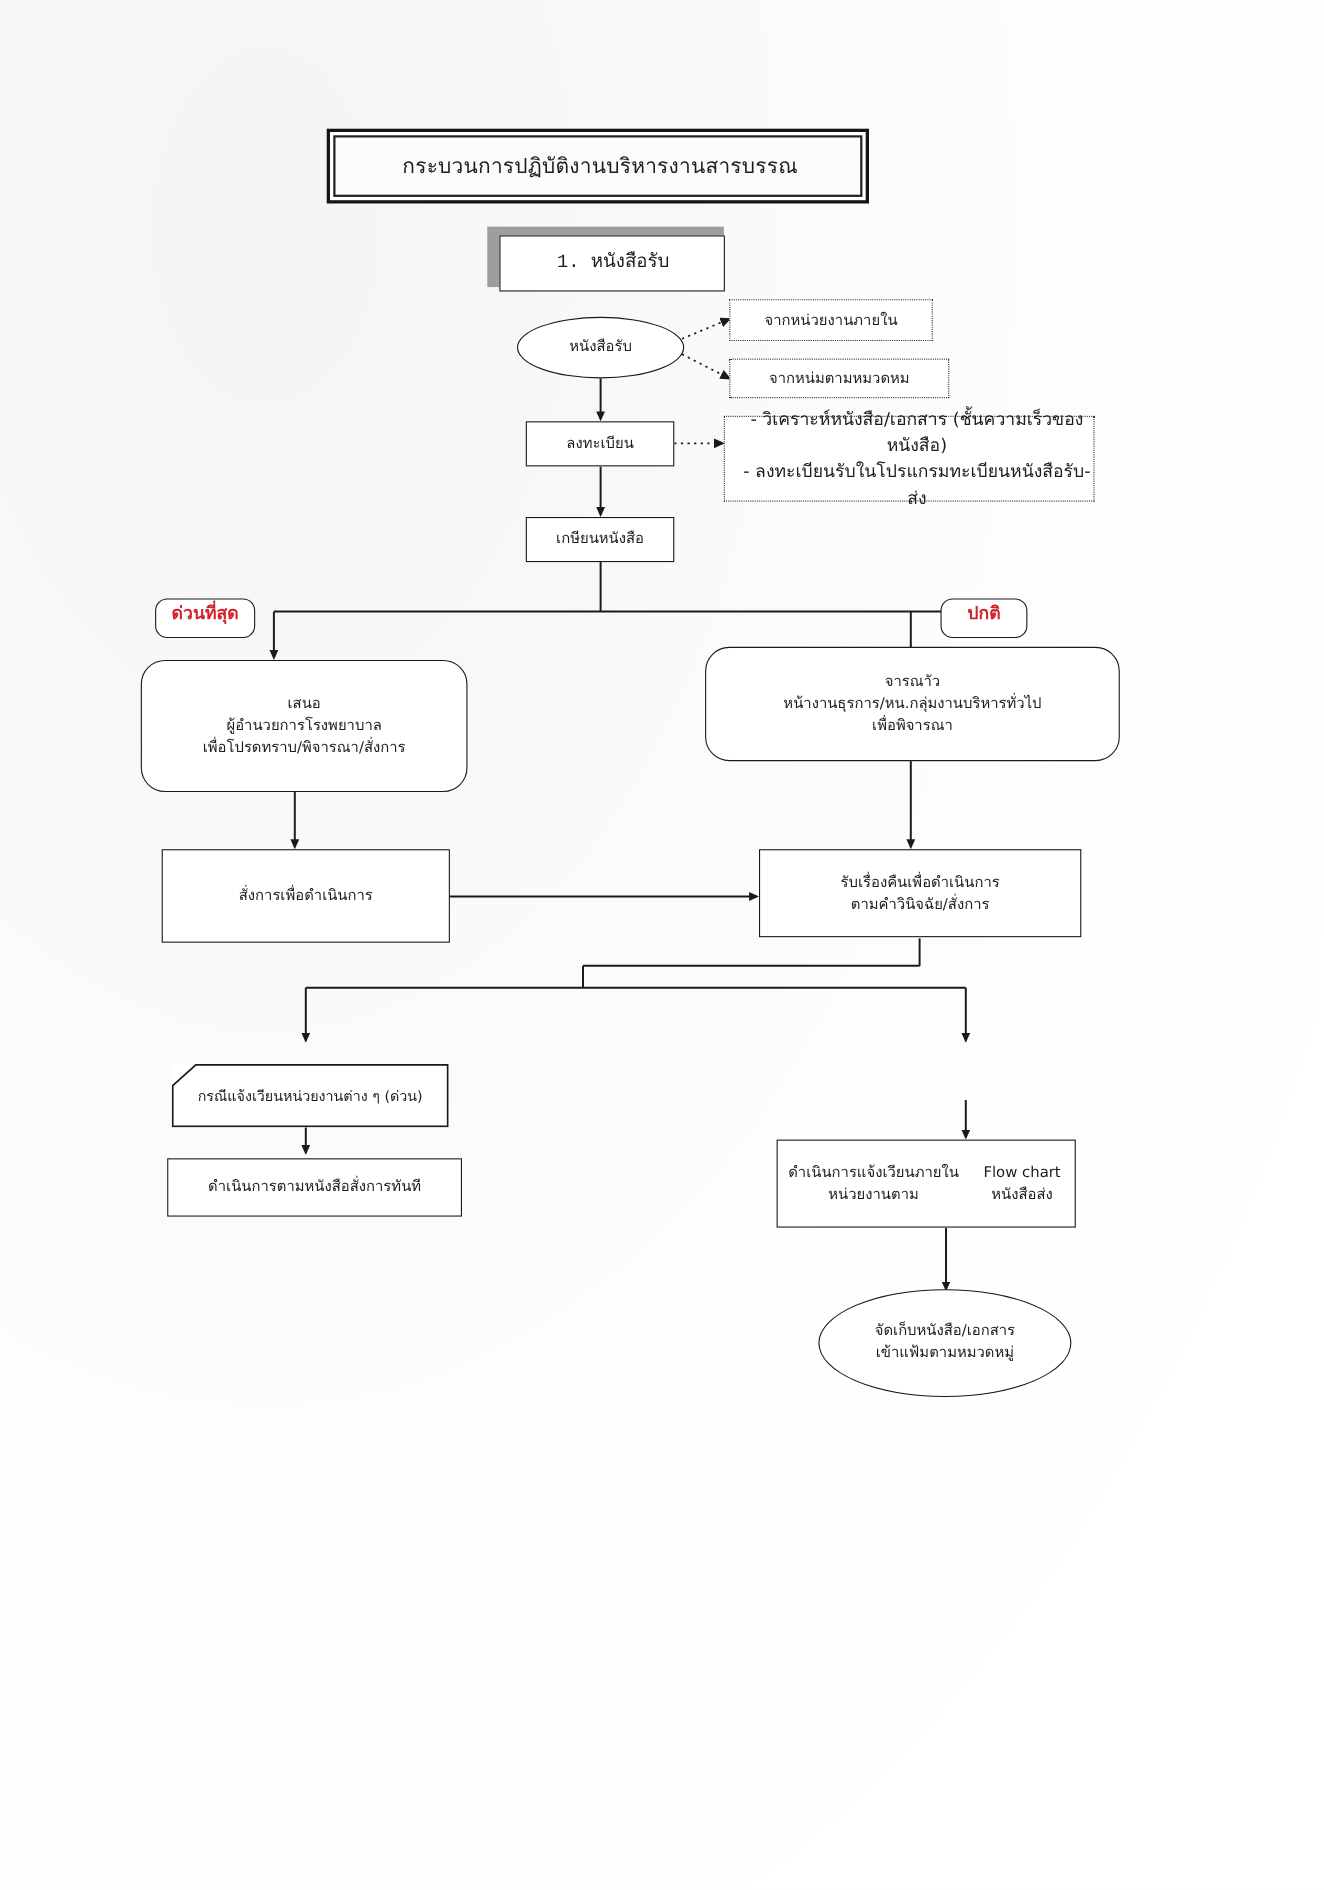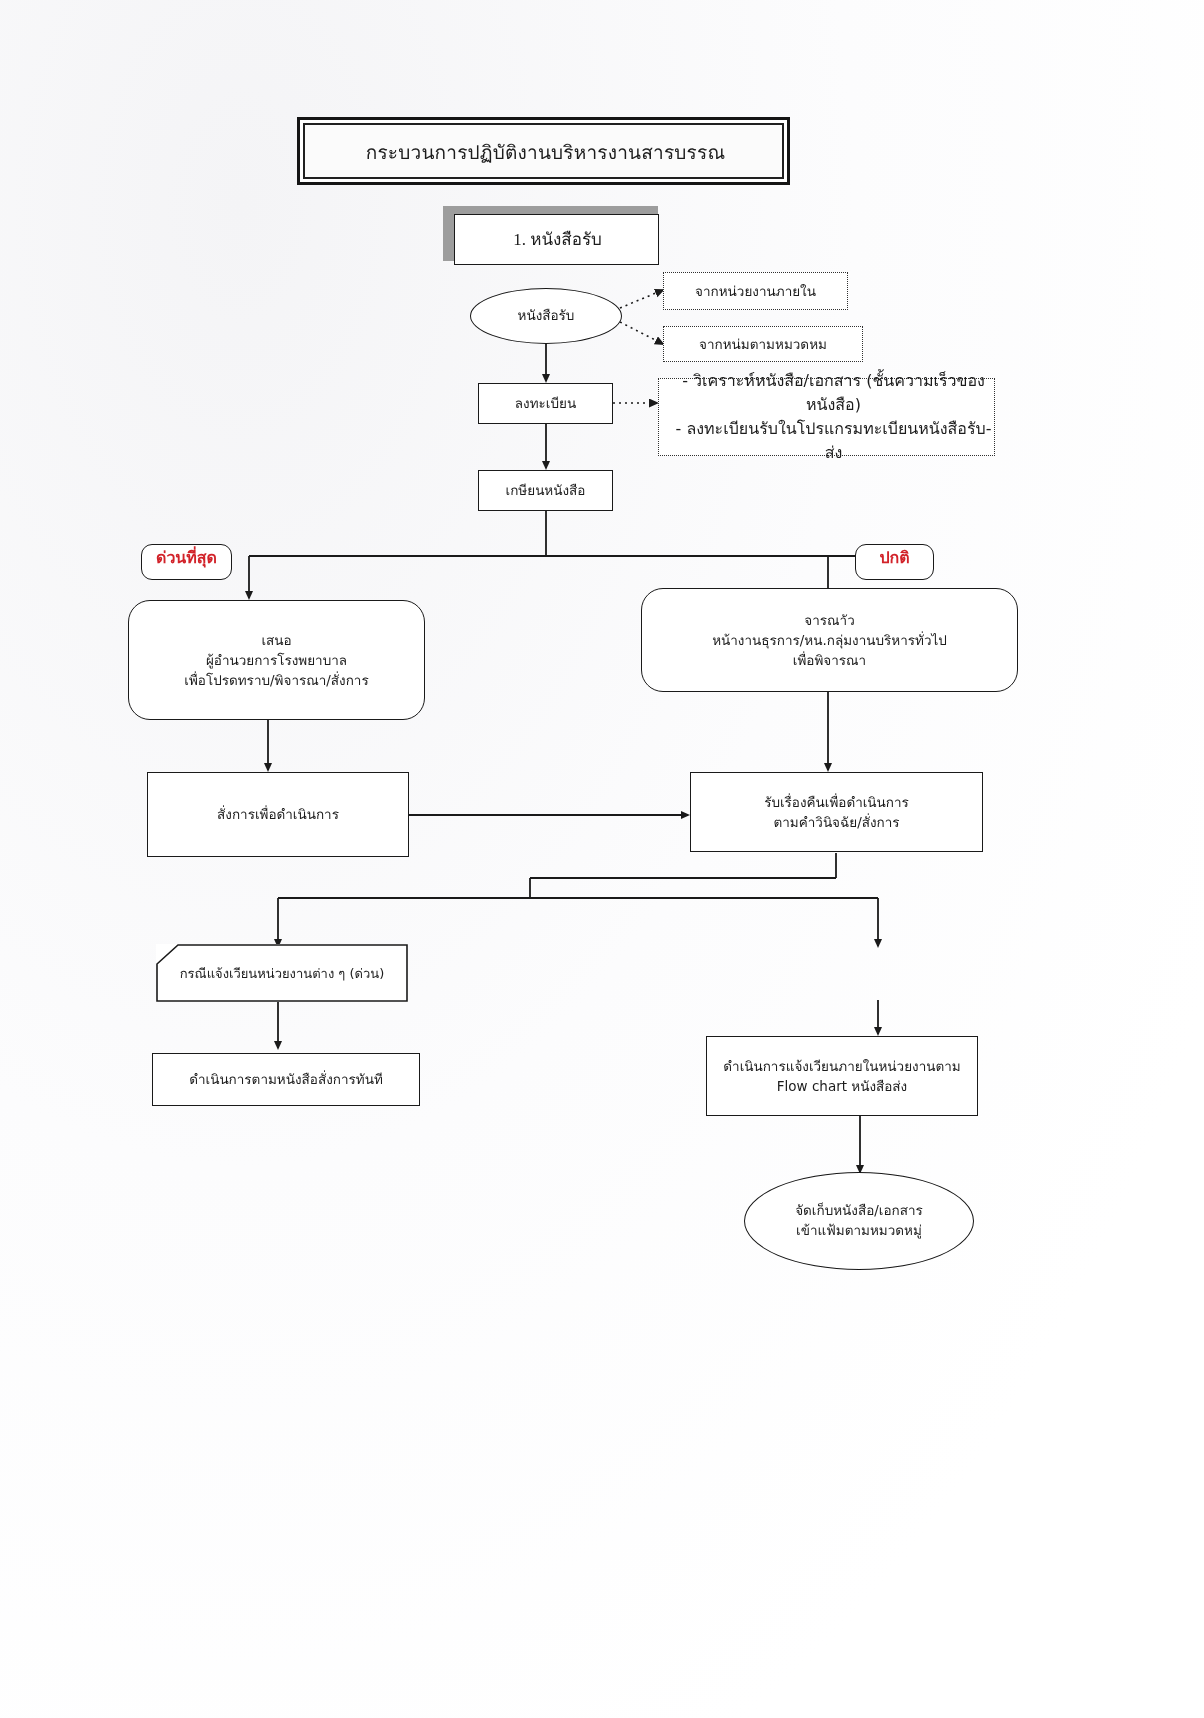--- a/index.html
+++ b/index.html
@@ -21,21 +21,21 @@
   #paper-tint {
     position: absolute;
     left: 0; top: 0;
     width: 1204px; height: 1718px;
     background:
       radial-gradient(ellipse at 20% 12%, #f4f4f6 0%, #fcfcfd 45%, #ffffff 80%);
     pointer-events: none;
   }
   .txt {
     position: absolute;
-    font-family: Liberation Serif, serif;
+    font-family: Liberation Mono, monospace;
     color: #1c1c1c;
     white-space: nowrap;
     line-height: 1.35;
     border-radius: 12px;
   }
   
   #title-outer {
     position: absolute;
     left: 297px; top: 117px;
     width: 493px; height: 68px;
@@ -132,20 +132,21 @@
   .box-cut {
     position: absolute;
     background: #ffffff;
     box-sizing: border-box;
     display: flex;
     align-items: center;
     justify-content: center;
     text-align: center;
     font-size: 13px;
     color: #1c1c1c;
+    margin-top: 23px;
   }
   .box-cut .cut-svg {
     position: absolute;
     left: 0; top: 0;
     width: 100%; height: 100%;
   }
   .box-cut .cut-label {
     position: relative;
     z-index: 2;
     padding: 0 10px;
@@ -282,21 +283,21 @@
       <path d="M1,20 L22,1 L251,1 L251,57 L1,57 Z" fill="#ffffff" stroke="#1a1a1a" stroke-width="1.6" vector-effect="non-scaling-stroke"></path>
     </svg>
     <span class="cut-label">กรณีแจ้งเวียนหน่วยงานต่าง ๆ (ด่วน)</span>
   </div>
 
 
   <div class="box" style="left:152px; top:1053px; width:268px; height:53px;">
     <span>ดำเนินการตามหนังสือสั่งการทันที</span>
   </div>
 
-  <div class="box multi" style="left:706px; top:1036px; width:272px; height:80px; flex-direction:column;">
+  <div class="box multi" style="left:706px; top:1036px; width:272px; height:80px; flex-direction:row;">
     <span>ดำเนินการแจ้งเวียนภายในหน่วยงานตาม</span>
     <span>Flow chart หนังสือส่ง</span>
   </div>
 
   <div class="ellipse" style="left:744px; top:1172px; width:230px; height:98px; flex-direction:column;">
     <span>จัดเก็บหนังสือ/เอกสาร</span>
     <span>เข้าแฟ้มตามหมวดหมู่</span>
   </div>
 </div>
 

